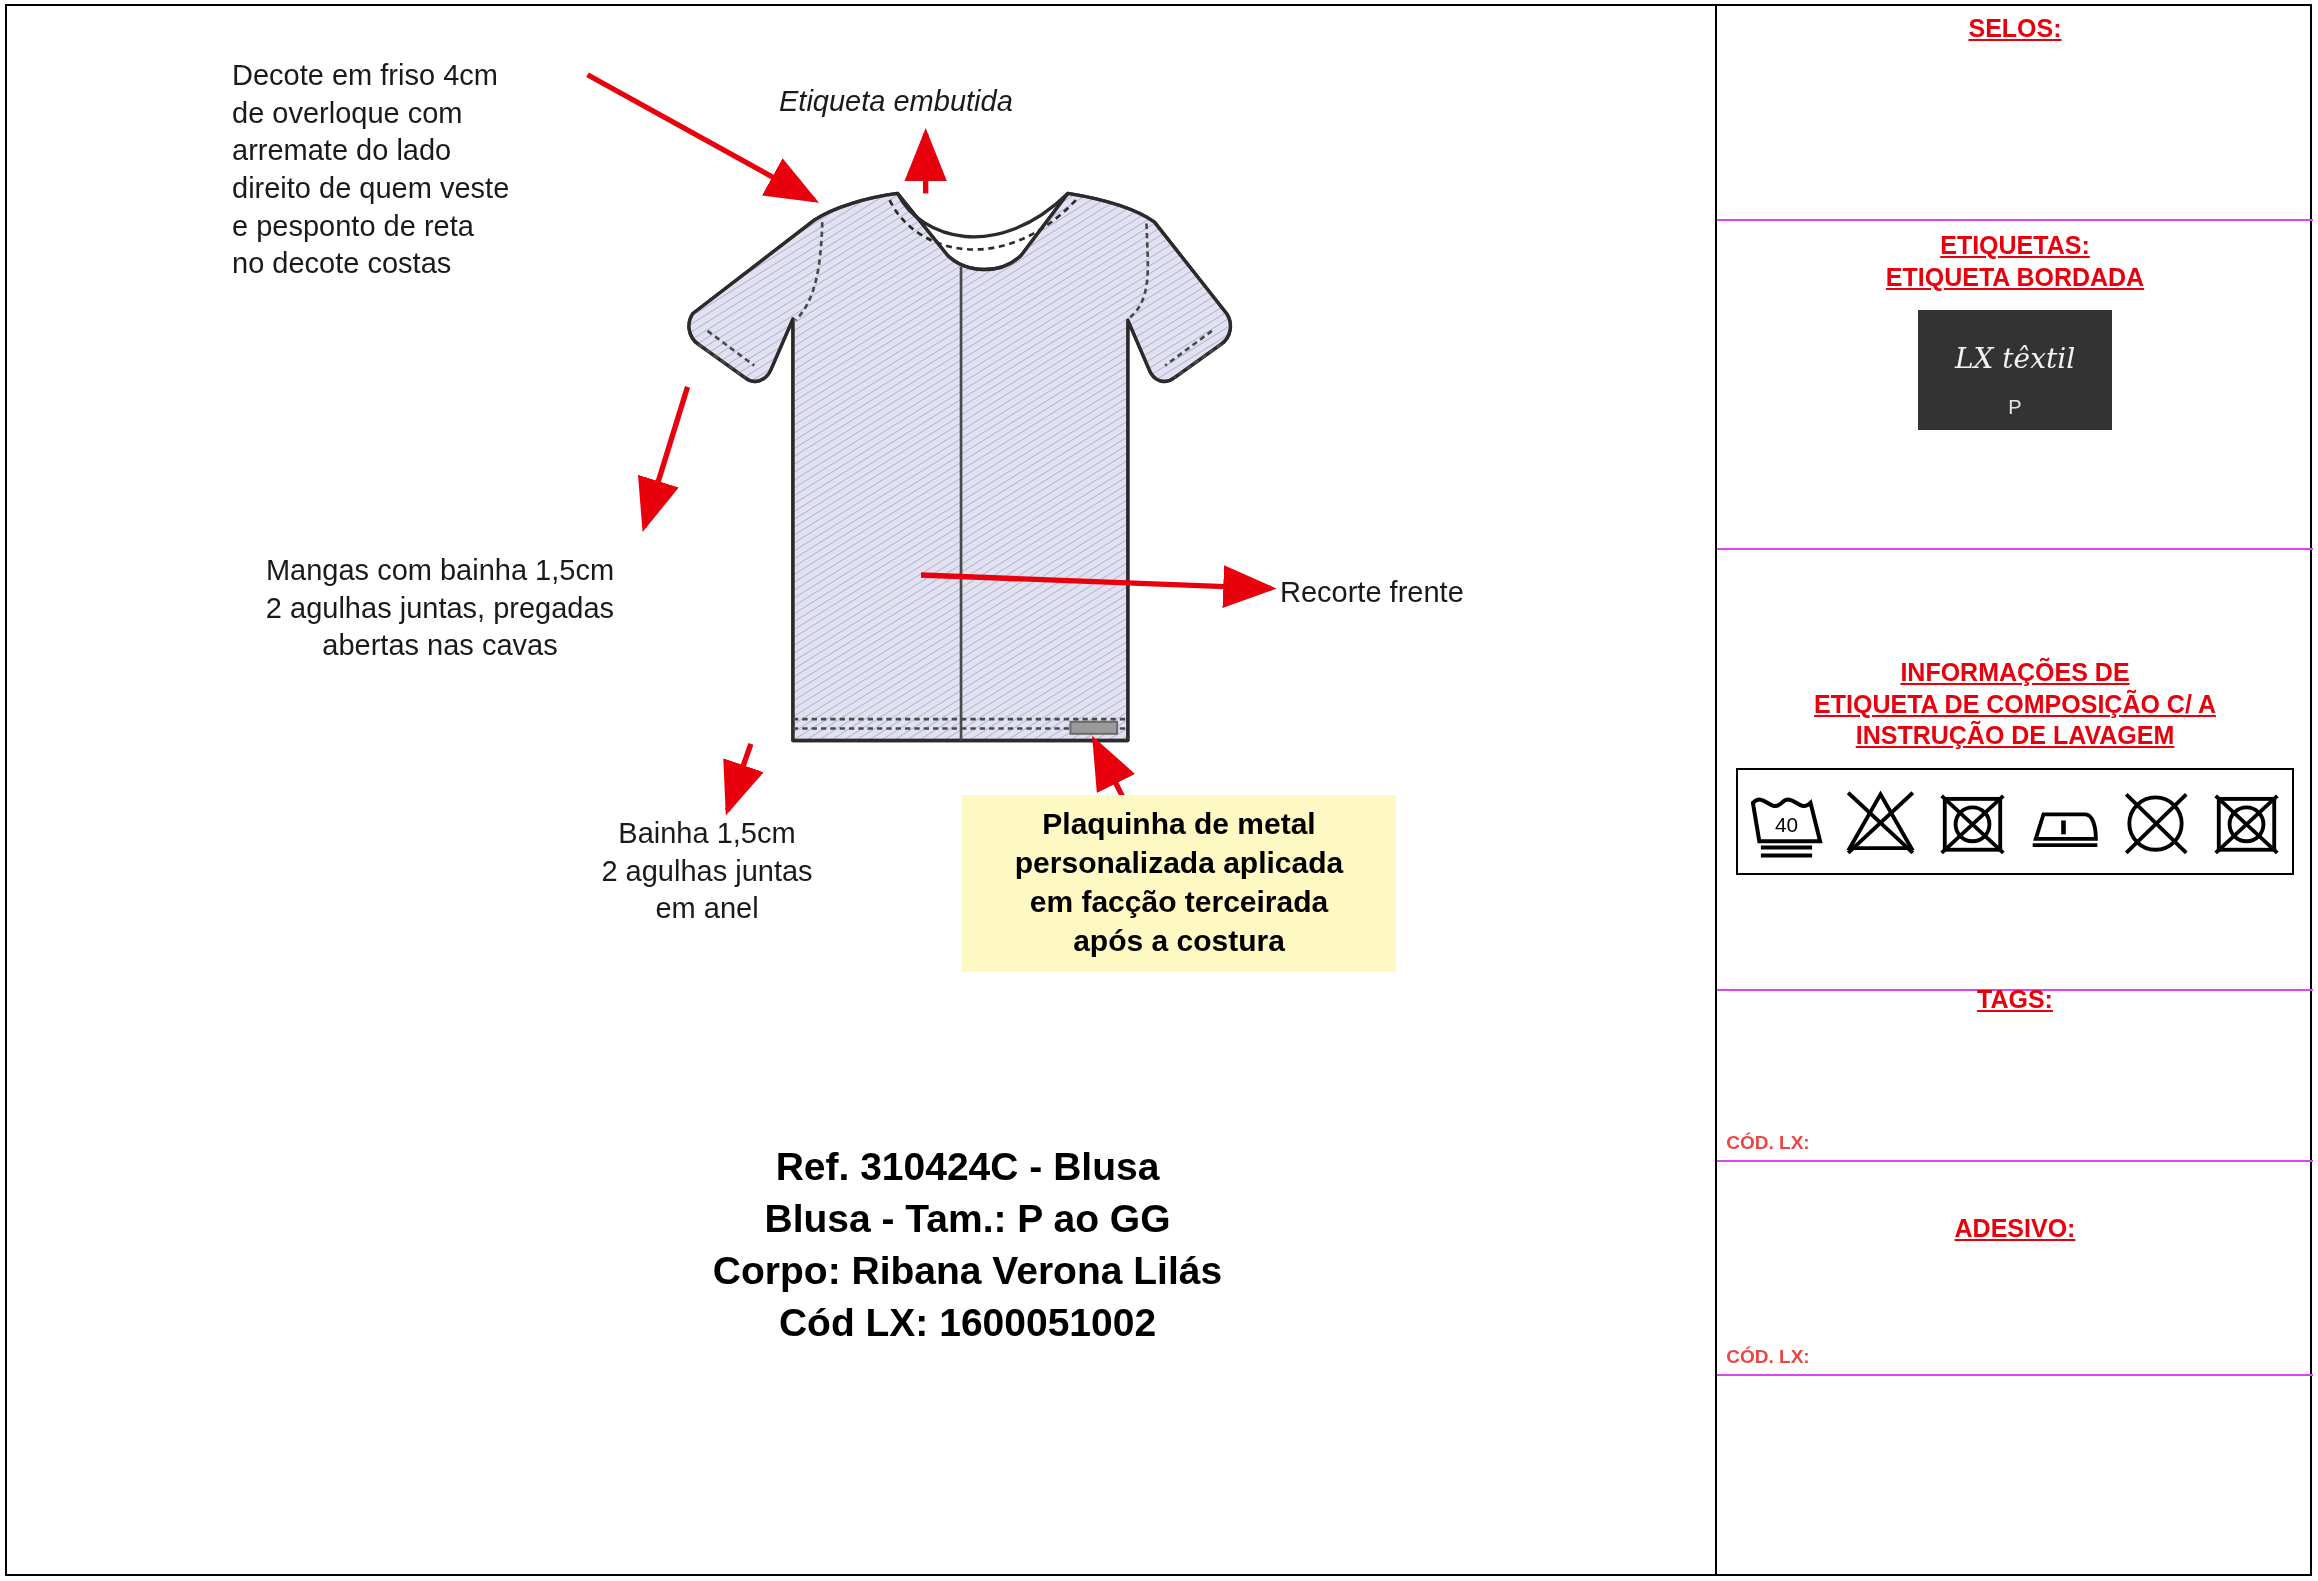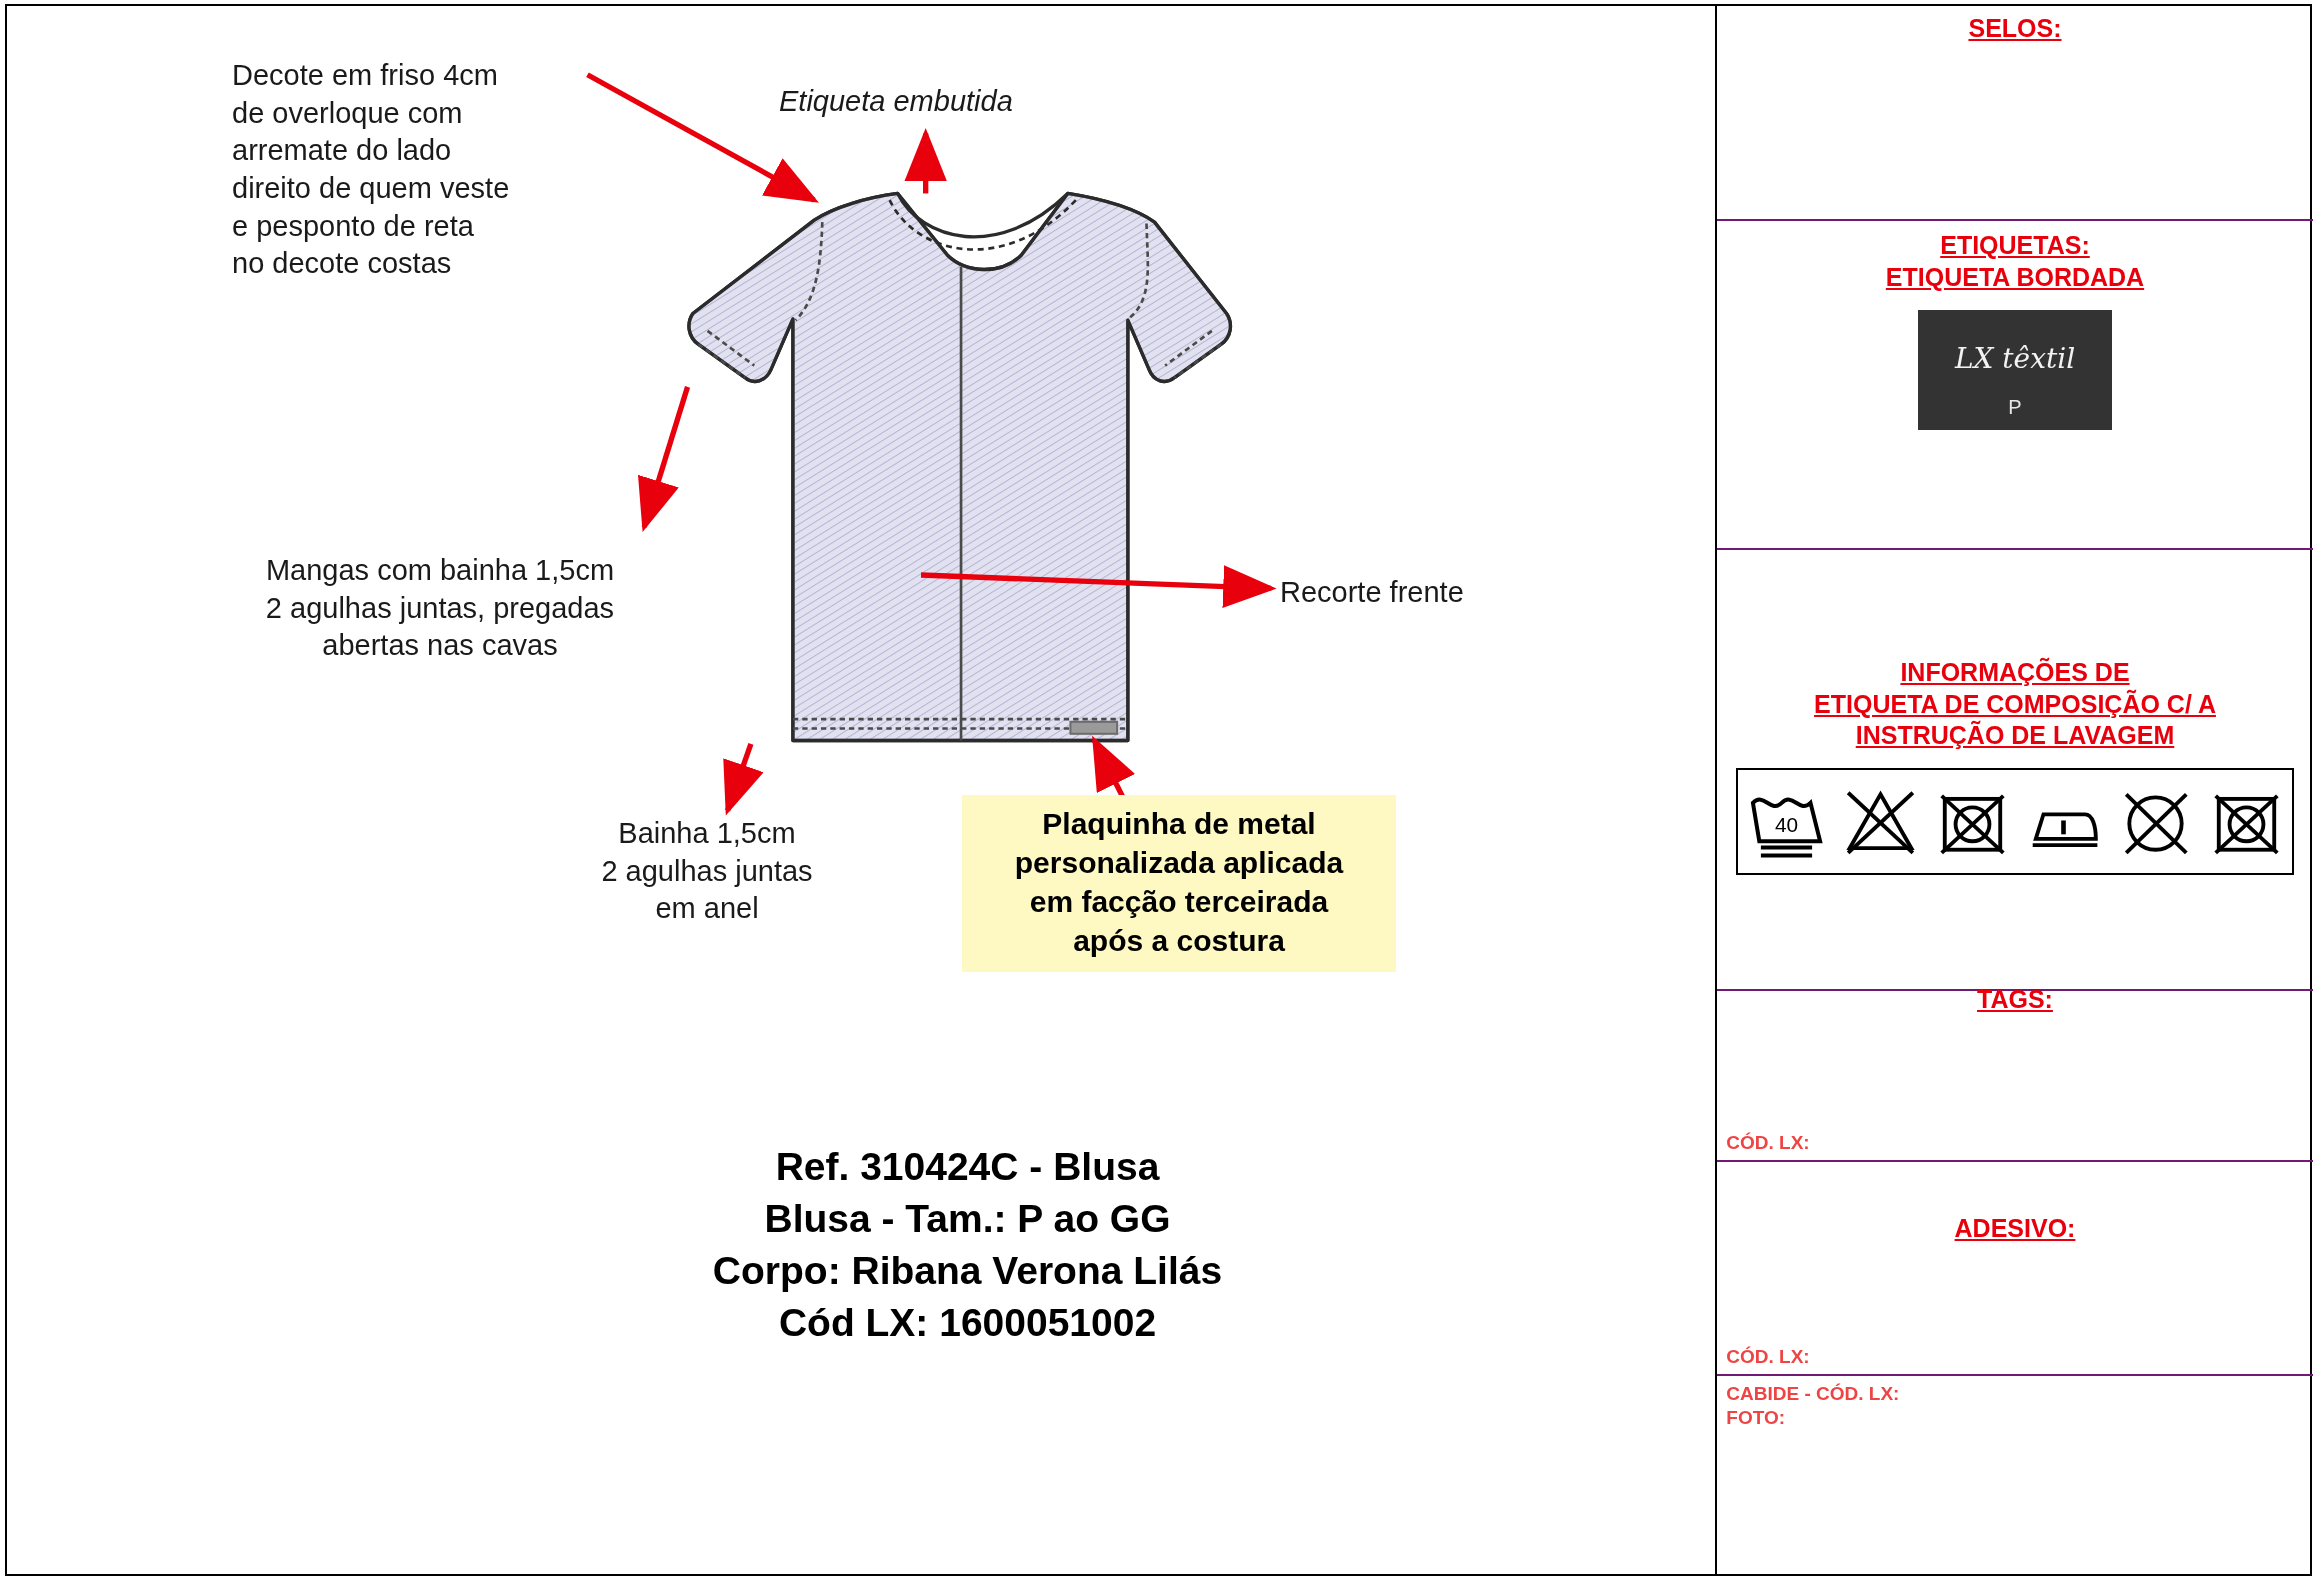--- a/index.html
+++ b/index.html
@@ -95,21 +95,21 @@
     top: 4px;
     width: 596px;
     height: 1572px;
     box-sizing: border-box;
   }
   .rc-cell {
     position: absolute;
     left: 0;
     width: 596px;
     box-sizing: border-box;
-    border-bottom: 2px solid #701a75;
+    border-bottom: 2px solid #d946ef;
   }
   .rc-title {
     color: #e8000d;
     font-weight: bold;
     font-size: 25px;
     text-align: center;
     text-decoration: underline;
     line-height: 1.25;
     white-space: pre-line;
   }
@@ -336,21 +336,17 @@
     <div class="rc-cell" id="cell-tags">
       <div class="rc-title">TAGS:</div>
       <div class="rc-title-left codlx-row" style="position:absolute;left:0;bottom:4px;">CÓD. LX:</div>
     </div>
 
     <div class="rc-cell" id="cell-adesivo">
       <div class="rc-title">ADESIVO:</div>
       <div class="rc-title-left" id="codlx2">CÓD. LX:</div>
     </div>
 
-    <div class="rc-cell" id="cell-cabide">
-      <div class="rc-title-left cabide-line">CABIDE - CÓD. LX:</div>
-      <div class="rc-title-left cabide-line">FOTO:</div>
-    </div>
 
   </div>
 
 </div>
 
 
 </body></html>

